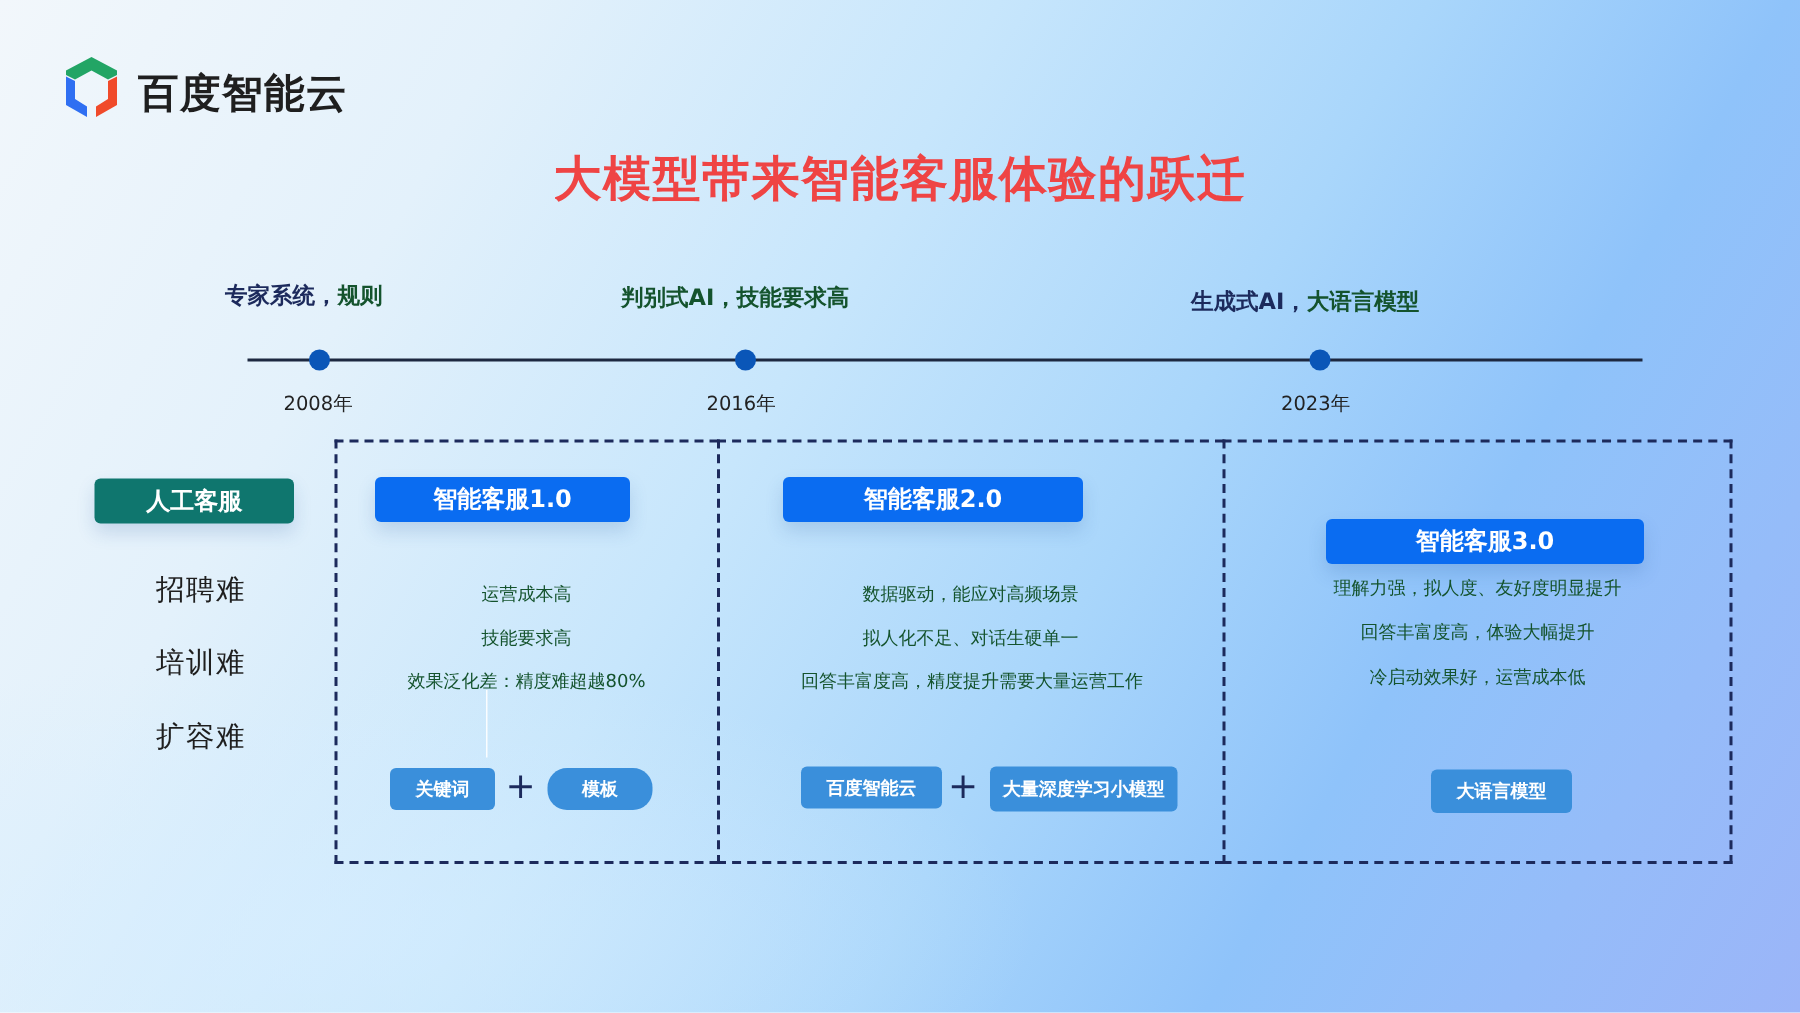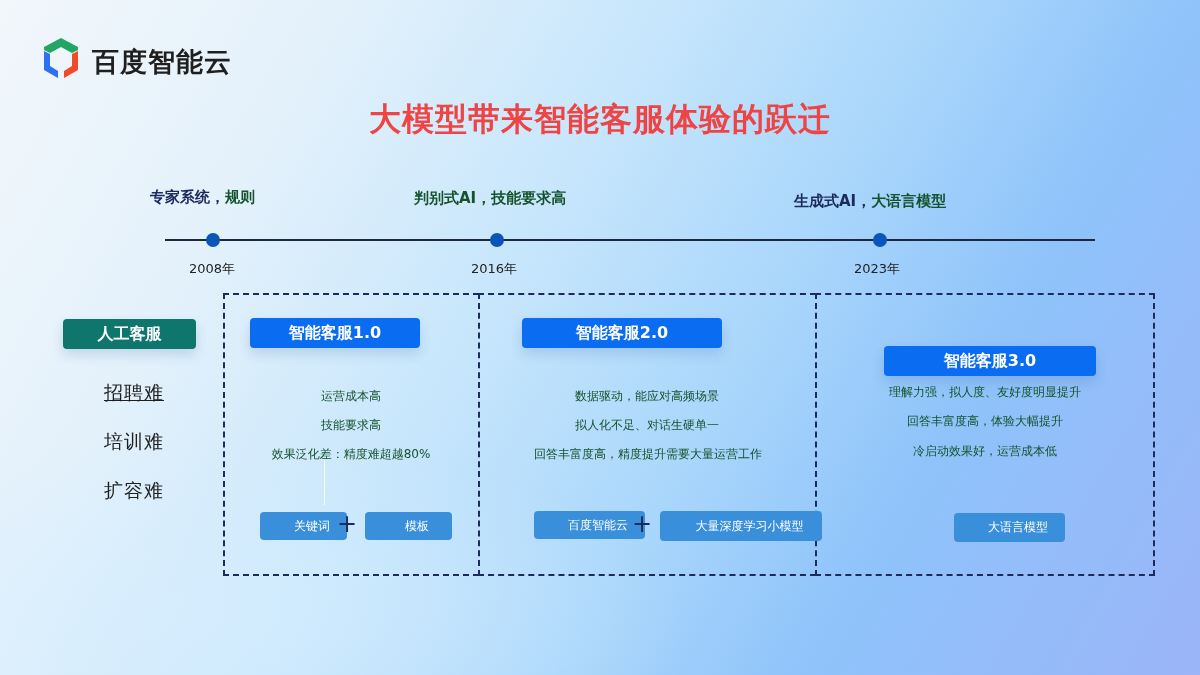--- a/index.html
+++ b/index.html
@@ -35,21 +35,21 @@
 
   
   .hdr { height: 30px; border-radius: 4px; color: #fff; font-weight: bold; font-size: 16px; display: flex; align-items: center; justify-content: center; box-shadow: 0 6px 12px rgba(40,90,160,0.18); }
   .hdr.blue { background: #0a6cf1; }
   .hdr.cyan { background: #0f766e; }
 
   .pain { font-size: 19px; color: #1f1f1f; letter-spacing: 1px; }
 
   .bullet { font-size: 12px; color: #14532d; text-align: center; white-space: nowrap; }
 
-  .tag { height: 28px; border-radius: 4px; background: #3a8fdb; color: #fff; font-size: 12px; font-weight: normal; display: flex; align-items: center; justify-content: center; padding-left: 17px; }
+  .tag { height: 28px; border-radius: 4px; background: #3a8fdb; color: #fff; font-size: 12px; font-weight: bold; display: flex; align-items: center; justify-content: center; }
   .plus { font-size: 24px; color: #1c2a5c; line-height: 1; }
 
   .faint-line { width: 1px; background: rgba(255,255,255,0.9); }
 </style>
 </head>
 <body>
 
 <div class="abs logo">
   <svg viewBox="0 0 42 44">
     <polygon points="21,2 38,11 38,14 32,17 21,11 10,17 4,14 4,11" fill="#22a565"></polygon>
@@ -73,42 +73,42 @@
 
 <div class="abs timeline-line"></div>
 <div class="abs dot" style="left:206px;"></div>
 <div class="abs dot" style="left:490px;"></div>
 <div class="abs dot" style="left:873px;"></div>
 <div class="abs year" style="left:189px;">2008年</div>
 <div class="abs year" style="left:471px;">2016年</div>
 <div class="abs year" style="left:854px;">2023年</div>
 
 <div class="abs hdr cyan" style="left:63px; top:319px; width:133px;">人工客服</div>
-<div class="abs pain" style="left:104px; top:380px;text-decoration:underline;">招聘难</div>
+<div class="abs pain" style="left:104px; top:380px;">招聘难</div>
 <div class="abs pain" style="left:104px; top:429px;">培训难</div>
 <div class="abs pain" style="left:104px; top:478px;">扩容难</div>
 
 <div class="abs panel p1"></div>
 <div class="abs panel p2"></div>
 <div class="abs panel p3"></div>
 
 <div class="abs hdr blue" style="left:250px; top:318px; width:170px;">智能客服1.0</div>
 <div class="abs bullet" style="left:223px; width:256px; top:388px;">运营成本高</div>
 <div class="abs bullet" style="left:223px; width:256px; top:417px;">技能要求高</div>
 <div class="abs bullet" style="left:223px; width:256px; top:446px;">效果泛化差：精度难超越80%</div>
 <div class="abs faint-line" style="left:324px; top:460px; height:45px;"></div>
 <div class="abs tag" style="left:260px; top:512px; width:70px;">关键词</div>
 <div class="abs plus" style="left:337px; top:512px;">+</div>
-<div class="abs tag" style="left:365px; top:512px; width:70px;">模板</div>
+<div class="abs tag" style="left:365px; top:512px; width:70px;border-radius:13px;">模板</div>
 
 <div class="abs hdr blue" style="left:522px; top:318px; width:200px;">智能客服2.0</div>
 <div class="abs bullet" style="left:478px; width:338px; top:388px;">数据驱动，能应对高频场景</div>
 <div class="abs bullet" style="left:478px; width:338px; top:417px;font-family:Liberation Serif, serif;">拟人化不足、对话生硬单一</div>
 <div class="abs bullet" style="left:478px; width:340px; top:446px;">回答丰富度高，精度提升需要大量运营工作</div>
 <div class="abs tag" style="left:534px; top:511px; width:94px;">百度智能云</div>
 <div class="abs plus" style="left:632px; top:512px;">+</div>
-<div class="abs tag" style="left:660px; top:511px; width:145px; height:30px;">大量深度学习小模型</div>
+<div class="abs tag" style="left:660px; top:511px; width:125px; height:30px;">大量深度学习小模型</div>
 
 <div class="abs hdr blue" style="left:884px; top:318px; width:212px;margin-top:28px;">智能客服3.0</div>
 <div class="abs bullet" style="left:815px; width:340px; top:384px;">理解力强，拟人度、友好度明显提升</div>
 <div class="abs bullet" style="left:815px; width:340px; top:413px;">回答丰富度高，体验大幅提升</div>
 <div class="abs bullet" style="left:815px; width:340px; top:443px;">冷启动效果好，运营成本低</div>
 <div class="abs tag" style="left:954px; top:513px; width:94px; height:29px;">大语言模型</div>
 
 </body></html>

